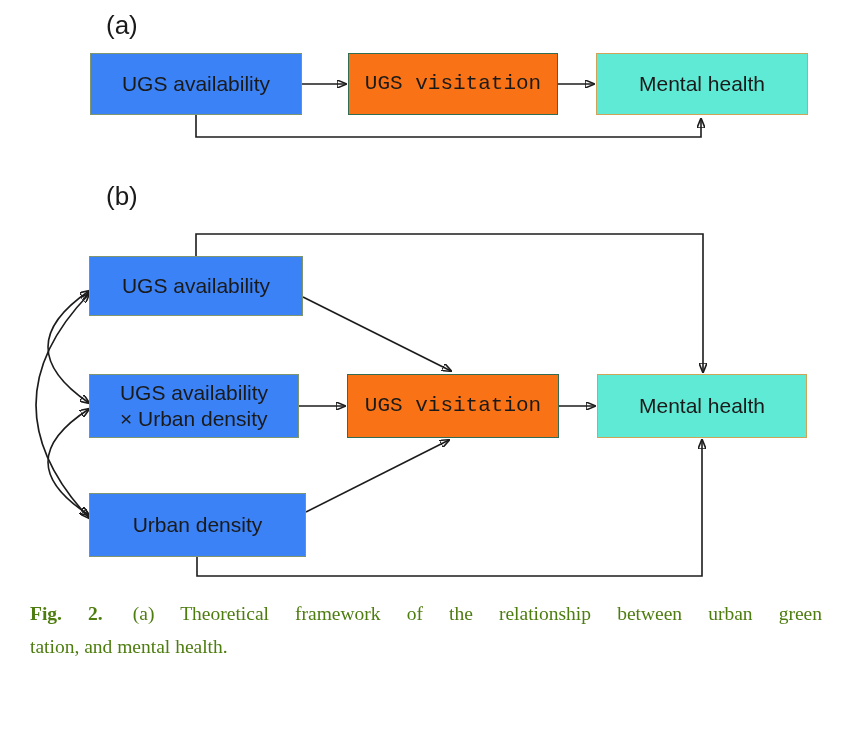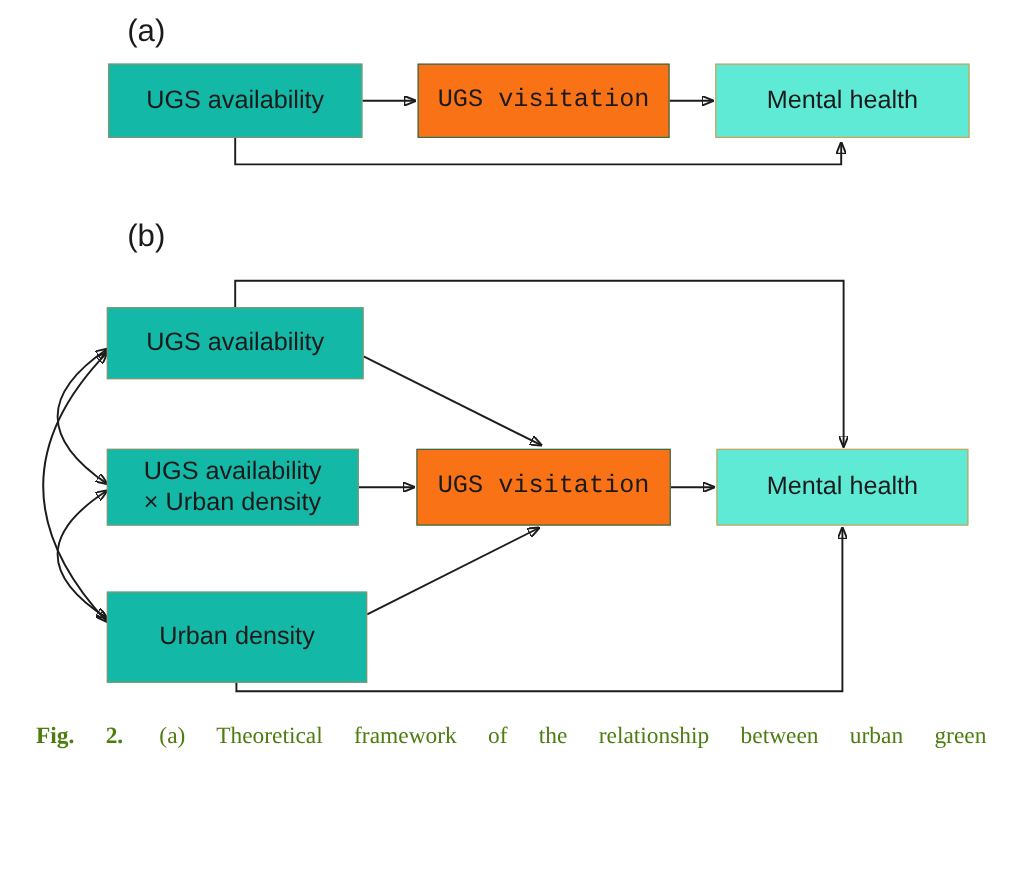--- a/index.html
+++ b/index.html
@@ -17,21 +17,21 @@
     position:absolute;z-index:3;
     font-size:26px;color:#1a1a1a;
   }
   .node{
     position:absolute;z-index:2;
     display:flex;align-items:center;justify-content:center;
     box-sizing:border-box;
     font-size:21px;line-height:1.25;
     text-align:center;
   }
-  .node.green{background:#14b8a6;border:1.6px solid #80966f;justify-content:center;}
+  .node.green{background:#3b82f6;border:1.6px solid #80966f;justify-content:center;}
   .node.teal{background:#f97316;border:1.6px solid #2f6e55;font-family:Liberation Mono, monospace;}
   .node.orange{background:#5eead4;border:1.6px solid #cfa458;}
   .two-line{text-align:left;}
   .caption{
     position:absolute;left:30px;top:597px;width:792px;z-index:3;
     font-family:"Liberation Serif",serif;
     font-size:19.5px;line-height:33px;color:#4d7c0f;
   }
   .cap-line{text-align:justify;text-align-last:justify;}
   .cap-line.last{text-align:left;text-align-last:left;}
@@ -86,24 +86,25 @@
       <div>UGS availability</div>
       <div>× Urban density</div>
     </div>
   </div>
   <div class="node teal" style="left:347px;top:374px;width:212px;height:64px;">
     <span>UGS visitation</span>
   </div>
   <div class="node orange" style="left:597px;top:374px;width:210px;height:64px;">
     <span>Mental health</span>
   </div>
-  <div class="node green" style="left:89px;top:493px;width:217px;height:76px;">
+  <div class="node green" style="left:89px;top:493px;width:217px;height:64px;">
     <span>Urban density</span>
   </div>
 
   <div class="caption">
     <div class="cap-line">
       <span class="fig-label">Fig. 2.</span>
       <span>(a) Theoretical framework of the relationship between urban green</span>
     </div>
+    <div class="cap-line last">tation, and mental health.</div>
   </div>
 
 </div>
 
 </body></html>

